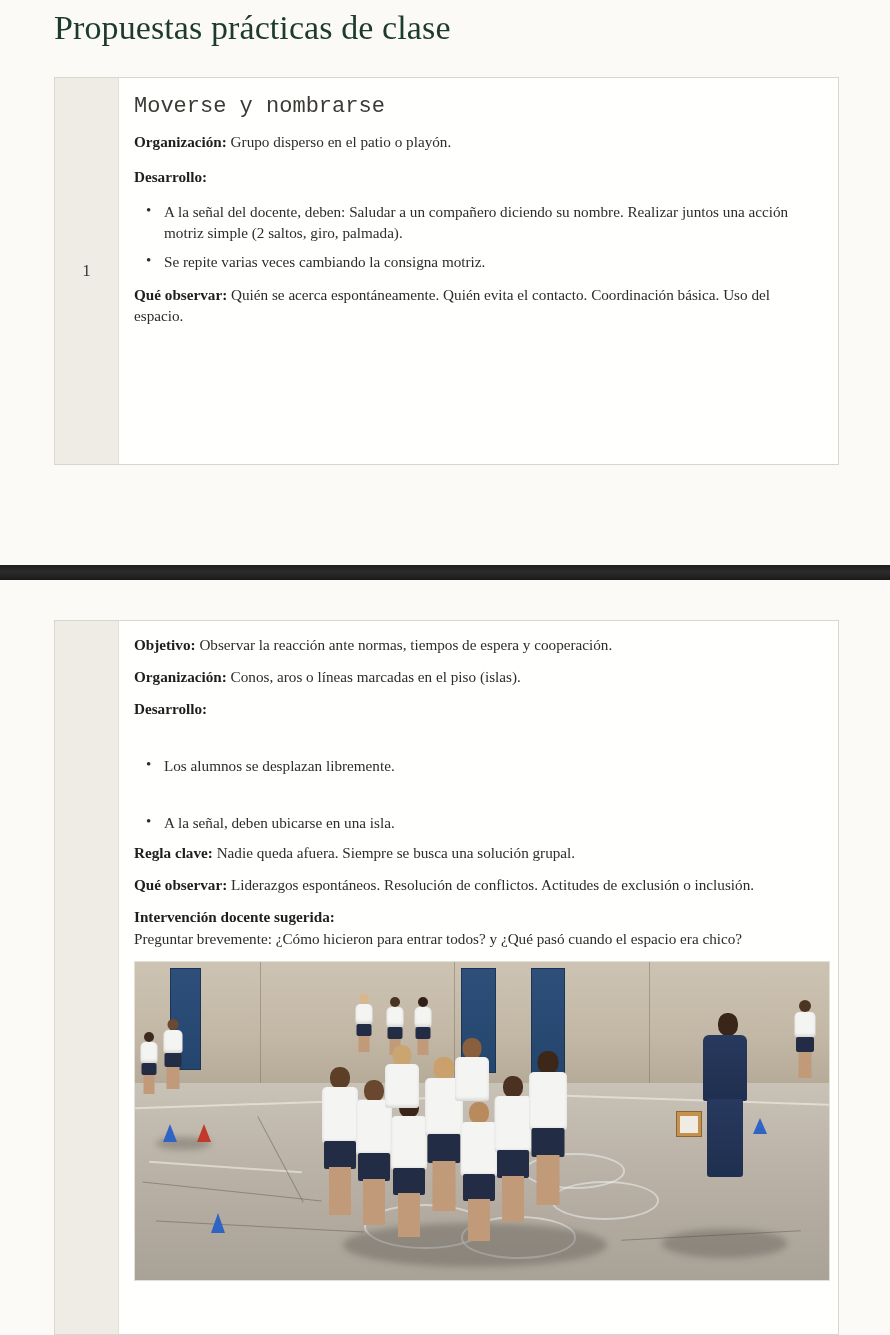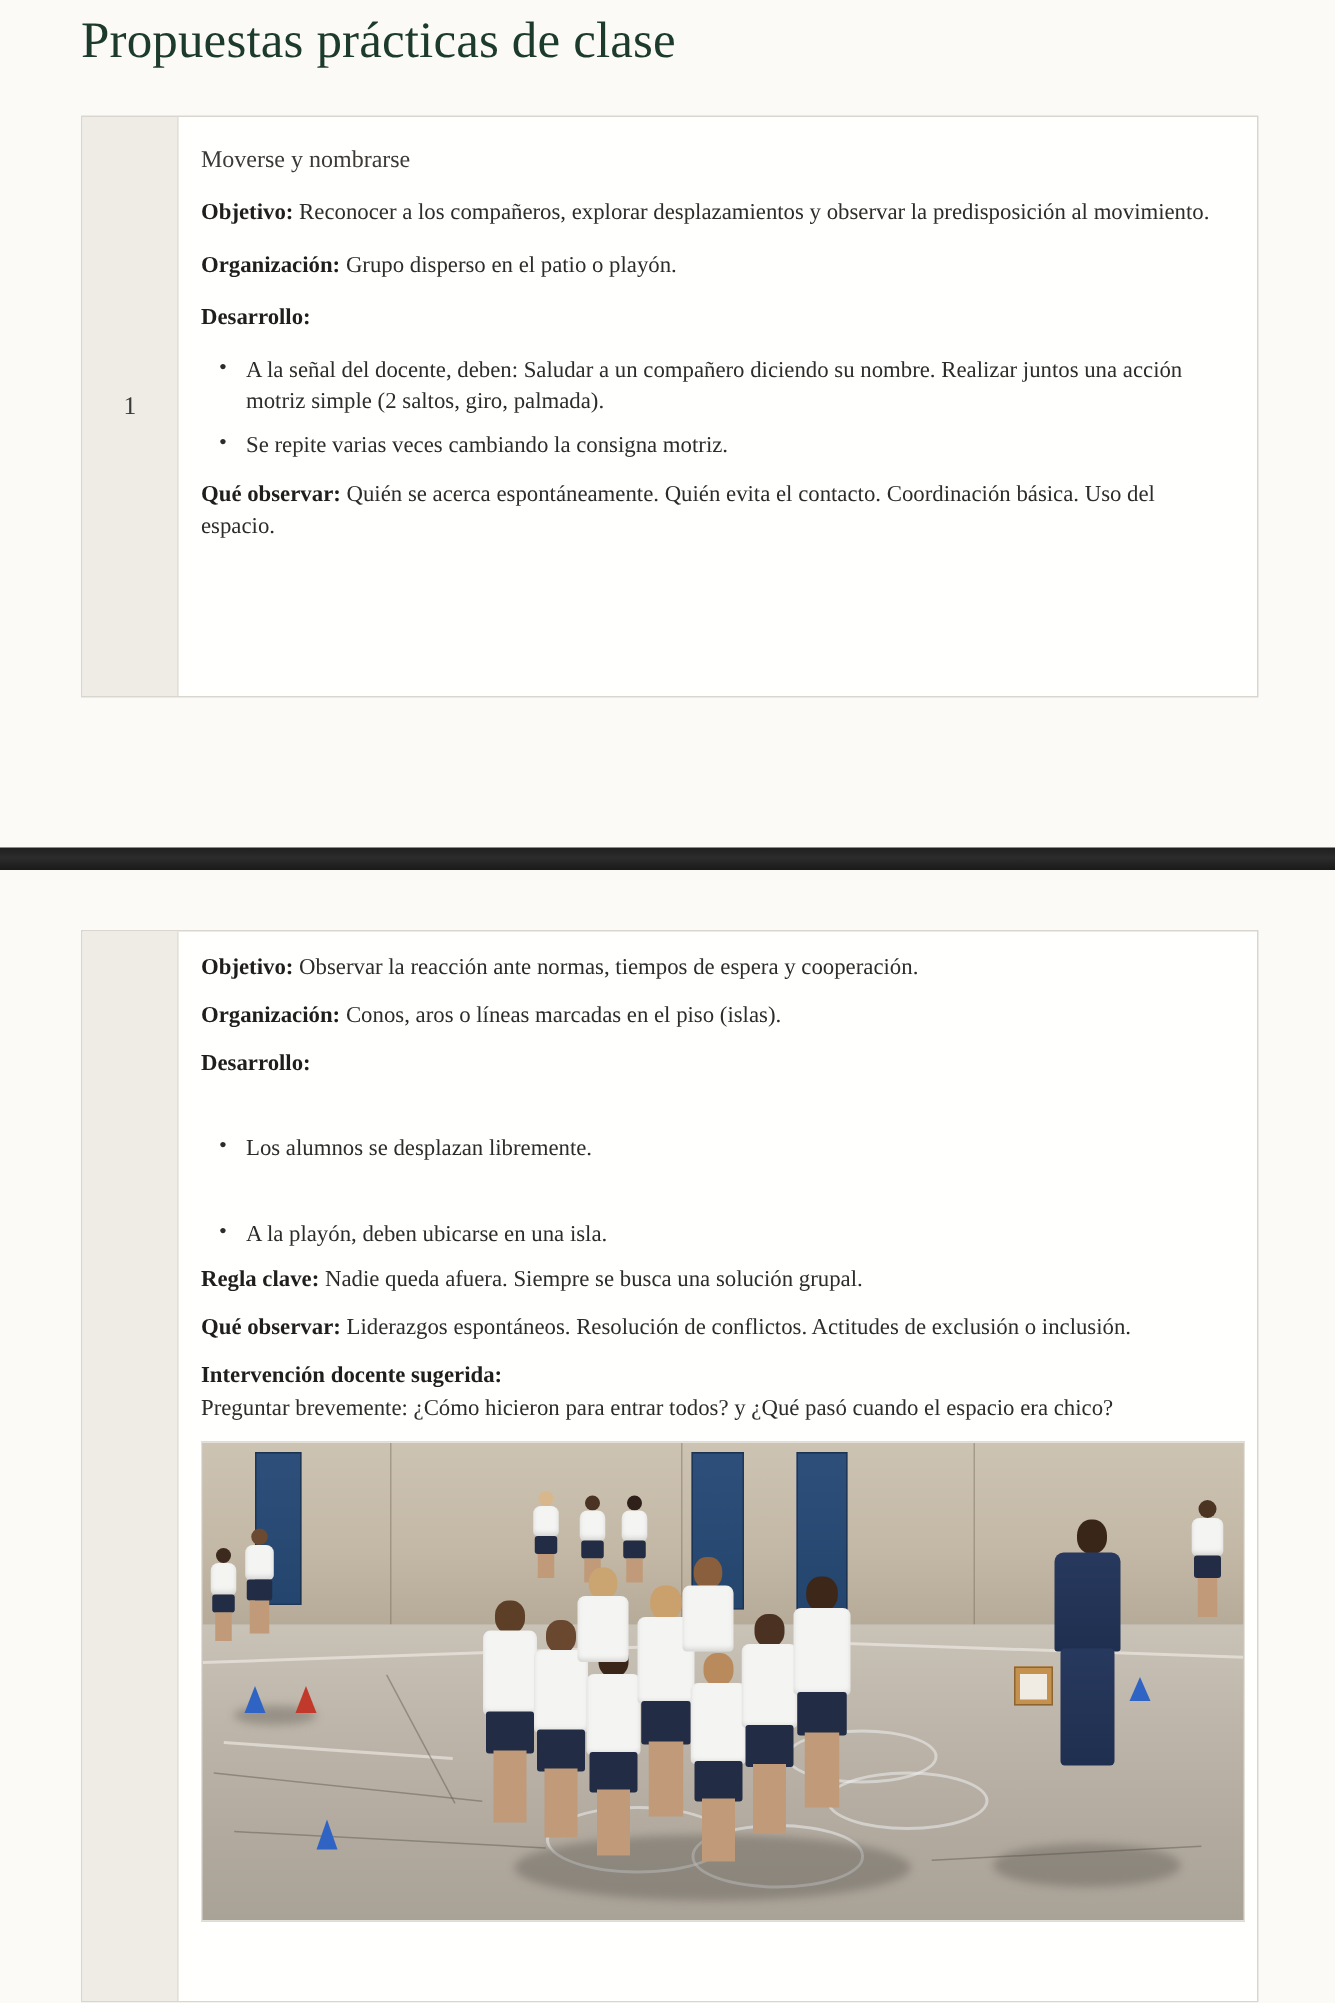--- a/index.html
+++ b/index.html
@@ -79,24 +79,25 @@
   }
   .card-2 {
     left: 54px;
     top: 620px;
     width: 785px;
     height: 715px;
   }
 
   
   .item-title {
-    font-size: 16px;
+    font-size: 22px;
     line-height: 24px;
     color: #3c3a36;
     margin: 3px 0 12px 0;
+    font-family: Liberation Mono, monospace;
   }
   .p {
     font-size: 15.2px;
     line-height: 21px;
     margin: 0 0 14px 0;
     color: #2d2c2a;
   }
   .p b, .lbl {
     font-weight: 700;
     color: #1f1e1c;
@@ -252,21 +253,20 @@
     <div class="doc-title">Propuestas prácticas de clase</div>
 
     <div class="card card-1">
       <div class="card-num-col">
         <span class="card-num">1</span>
       </div>
       <div class="card-body">
 
         <div class="item-title">Moverse y nombrarse</div>
 
-        <p class="p"><b>Objetivo:</b><span> Reconocer a los compañeros, explorar desplazamientos y observar la predisposición al movimiento.</span></p>
 
         <p class="p"><b>Organización:</b><span> Grupo disperso en el patio o playón.</span></p>
 
         <p class="p"><b>Desarrollo:</b></p>
 
         <ul class="bullets">
           <li>A la señal del docente, deben: Saludar a un compañero diciendo su nombre. Realizar juntos una acción motriz simple (2 saltos, giro, palmada).</li>
           <li>Se repite varias veces cambiando la consigna motriz.</li>
         </ul>
 
@@ -287,21 +287,21 @@
 
 
       <p class="p"><b>Objetivo:</b><span> Observar la reacción ante normas, tiempos de espera y cooperación.</span></p>
 
       <p class="p"><b>Organización:</b><span> Conos, aros o líneas marcadas en el piso (islas).</span></p>
 
       <p class="p"><b>Desarrollo:</b></p>
 
       <ul class="bullets">
         <li>Los alumnos se desplazan libremente.</li>
-        <li>A la playón, deben ubicarse en una isla.</li>
+        <li>A la señal, deben ubicarse en una isla.</li>
       </ul>
 
       <p class="p"><b>Regla clave:</b><span> Nadie queda afuera. Siempre se busca una solución grupal.</span></p>
 
       <p class="p"><b>Qué observar:</b><span> Liderazgos espontáneos. Resolución de conflictos. Actitudes de exclusión o inclusión.</span></p>
 
       <p class="p tight"><b>Intervención docente sugerida:</b></p>
 
       <p class="p">Preguntar brevemente: ¿Cómo hicieron para entrar todos? y ¿Qué pasó cuando el espacio era chico?</p>
 

